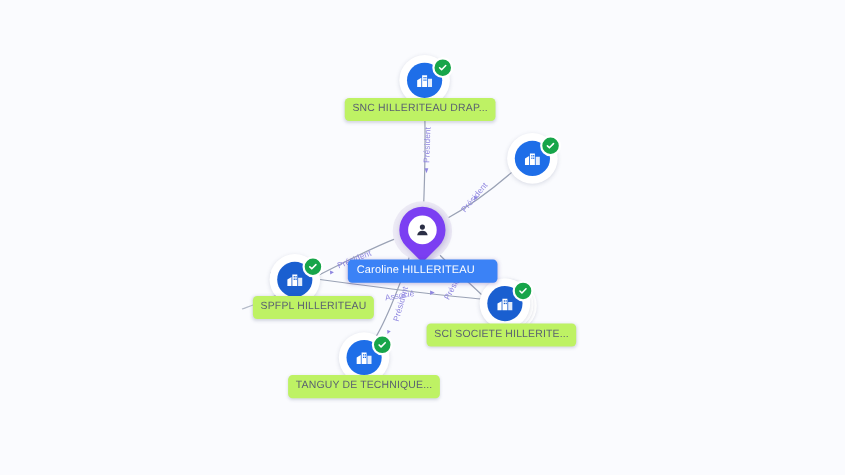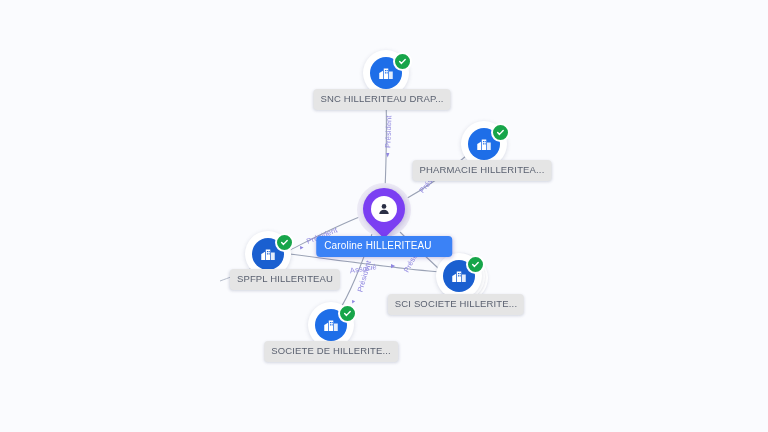--- a/index.html
+++ b/index.html
@@ -123,21 +123,21 @@
     display: flex;
     align-items: center;
     justify-content: center;
   }
   .person-inner svg { display: block; }
 
   
   .node-label {
     position: absolute;
     transform: translateX(-50%);
-    background: #e5e5e5;
+    background: #bef264;
     color: #5a6170;
     font-size: 9.5px;
     letter-spacing: .15px;
     line-height: 1;
     padding: 5px 7px 6px 7px;
     border-radius: 4px;
     white-space: nowrap;
     box-shadow: 0 1px 3px rgba(60,70,110,.20);
   }
   .node-label.primary {
@@ -241,21 +241,20 @@
         <rect x="10.6" y="11" width="1.5" height="1.6" fill="#1e6ee8"></rect>
         <rect x="12.8" y="11" width="1.5" height="1.6" fill="#1e6ee8"></rect>
       </svg>
     </div>
     <div class="check-badge">
       <svg width="9" height="9" viewBox="0 0 12 12">
         <path d="M2.2 6.1 L4.6 8.5 L9.6 3.4" stroke="#ffffff" stroke-width="1.9" fill="none" stroke-linecap="round" stroke-linejoin="round"></path>
       </svg>
     </div>
   </div>
-  <div class="node-label" style="left:482px; top:160px;">PHARMACIE HILLERITEA...</div>
 
   <div class="node" style="left:459px; top:276px;">
     <div class="node-hit"></div>
     <div class="company-stack s1"></div>
     <div class="company-stack s2"></div>
     <div class="company-disc"></div>
     <div class="company-core violet">
       <svg width="18" height="18" viewBox="0 0 24 24" fill="none">
         <path d="M3 20 L3 12 L8 9 L8 20 Z" fill="#ffffff"></path>
         <path d="M9 20 L9 6 L15 6 L15 20 Z" fill="#ffffff"></path>
@@ -309,21 +308,21 @@
         <rect x="10.6" y="11" width="1.5" height="1.6" fill="#1e6ee8"></rect>
         <rect x="12.8" y="11" width="1.5" height="1.6" fill="#1e6ee8"></rect>
       </svg>
     </div>
     <div class="check-badge">
       <svg width="9" height="9" viewBox="0 0 12 12">
         <path d="M2.2 6.1 L4.6 8.5 L9.6 3.4" stroke="#ffffff" stroke-width="1.9" fill="none" stroke-linecap="round" stroke-linejoin="round"></path>
       </svg>
     </div>
   </div>
-  <div class="node-label" style="left:331px; top:341px;">SOCIETE DE HILLERITE...</div>
+  <div class="node-label" style="left:331px; top:341px;">TANGUY DE TECHNIQUE...</div>
 
   <div class="node" style="left:384px; top:212px;">
     <div class="node-hit"></div>
     <div class="person-halo"></div>
     <div class="person-pin"></div>
     <div class="person-inner">
       <svg width="14" height="14" viewBox="0 0 24 24">
         <circle cx="12" cy="7.6" r="4" fill="#2b2f45"></circle>
         <path d="M3.8 20.4 C4.6 15.4 8 13.2 12 13.2 C16 13.2 19.4 15.4 20.2 20.4 Z" fill="#2b2f45"></path>
       </svg>

